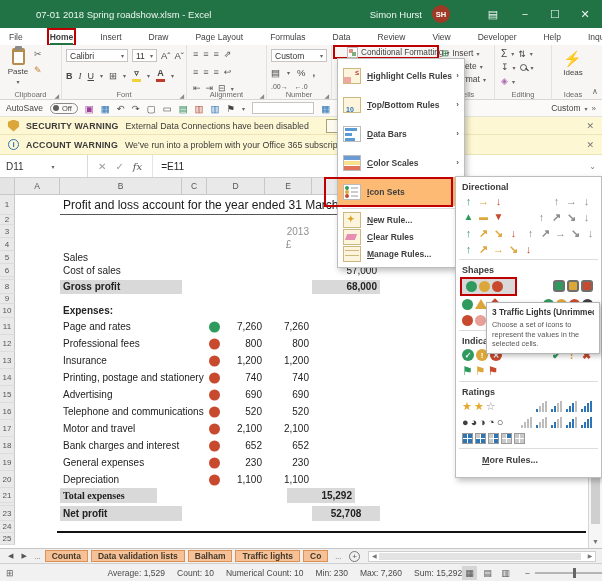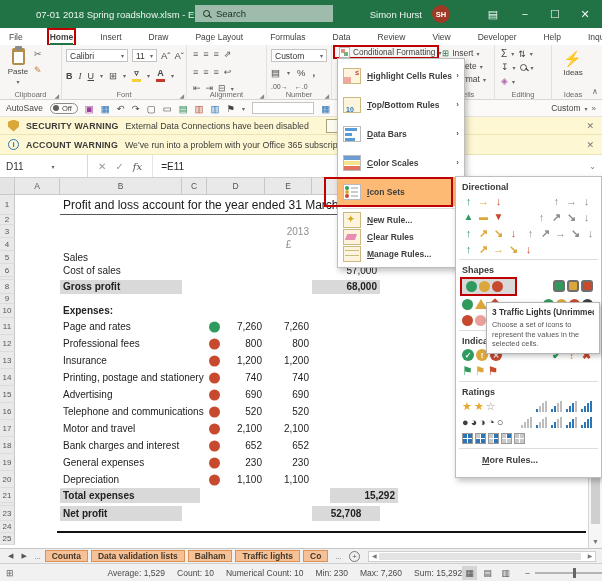--- a/index.html
+++ b/index.html
@@ -40,21 +40,21 @@
 .clipico::after{content:"";position:absolute;left:3px;top:-2px;width:7px;height:4px;background:#8b8b8b;border-radius:1px}
 .minicol{position:absolute;left:34px;top:4px;display:flex;flex-direction:column;gap:3px;font-size:9px;color:#5c5c5c}
 .fsel{display:inline-flex;align-items:center;justify-content:space-between;background:#fff;border:1px solid #c6c4c2;height:13px;font-size:8.5px;padding:0 3px;color:#333}
 .frow{position:absolute;display:flex;align-items:center;gap:4px}
 .glyphbtn{font-size:9.5px;color:#4a4a4a}
 .cbar{display:inline-flex;flex-direction:column;align-items:center;line-height:1;font-size:9px;font-weight:700}
 .cbar i{width:9px;height:3px;margin-top:1px;display:block}
 .dd{font-size:6px;color:#666}
 .alglyph{font-size:9px;color:#5c5c5c;letter-spacing:-1px}
 .cfbtn{position:absolute;left:333px;top:45px;width:106px;height:14px;border:2px solid #c00000;background:#f7f6f4;
-  display:flex;align-items:center;gap:3px;padding:0 4px;font-size:8.2px;white-space:nowrap;z-index:5;color:#3f3f3f}
+  display:flex;align-items:center;gap:3px;padding:0 12px;font-size:8.2px;white-space:nowrap;z-index:5;color:#3f3f3f}
 .cfico{width:11px;height:11px;flex:none;background:#fff;border:1px solid #bbb;position:relative}
 .cfico::before{content:"";position:absolute;left:1px;top:1px;width:4px;height:4px;background:#e48f7e}
 .cfico::after{content:"";position:absolute;right:1px;bottom:1px;width:4px;height:4px;background:#7eb07e}
 .cellrow{display:flex;align-items:center;gap:3px;font-size:8.5px;white-space:nowrap}
 .ideasbolt{font-size:15px;color:#2e75b6;line-height:1}
 
 
 .qatrow{position:absolute;left:0;top:100px;width:602px;height:17px;background:#fbfaf9;border-bottom:1px solid #e5e3e0;
   display:flex;align-items:center;gap:7px;padding-left:6px;font-size:8.5px;color:#444}
 .pill{display:inline-flex;align-items:center;gap:3px;border:1px solid #8a8a8a;border-radius:7px;height:11px;padding:0 5px 0 2px;font-size:7.5px}
@@ -174,24 +174,20 @@
 .vbtn.sel{background:#d5d5d5}
 .zoomer{display:flex;align-items:center;gap:5px;margin:0 6px 0 12px}
 .ztrack{width:74px;height:2px;background:#b5b5b5;position:relative}
 .zthumb{position:absolute;left:38px;top:-4px;width:3px;height:10px;background:#666}
 </style>
 </head>
 <body>
 
 <div class="titlebar">
   <span class="tb-title">07-01 2018 Spring roadshow.xlsm - Excel</span>
-  <div class="tb-search">
-    <span class="mag"></span>
-    <span>Search</span>
-  </div>
   <span class="tb-user">Simon Hurst</span>
   <span class="tb-avatar">SH</span>
   <span class="tb-ctl" style="right:96px">▤</span>
   <span class="tb-ctl" style="right:64px">−</span>
   <span class="tb-ctl" style="right:34px">☐</span>
   <span class="tb-ctl" style="right:4px">✕</span>
 </div>
 
 <div class="menubar">
   <div class="mtabs" id="menu-tabs">
@@ -609,21 +605,21 @@
         <div class="cell" style="width: 45px;"></div>
         <div class="cell" style="width: 122px;">Depreciation</div>
         <div class="cell" style="width: 25px;"></div>
         <div class="cell num dcell" style="width: 58px;"><span class="dot" style="background: rgb(199, 74, 46);"></span><span>1,100</span></div>
         <div class="cell num" style="width: 47px;">1,100</div>
         <div class="cell num" style="width: 68px;"></div>
       </div>
       <div class="srow" style="height: 15px; line-height: 15px;">
         <div class="rh">21</div>
         <div class="cell" style="width: 45px;"></div>
-        <div class="cell bold graybg" style="width: 140px;">Total expenses</div>
+        <div class="cell bold graybg" style="width: 97px; font-family: Liberation Serif, serif;">Total expenses</div>
         <div class="cell" style="width: 25px;"></div>
         <div class="cell num dcell bold" style="width: 58px;"></div>
         <div class="cell num" style="width: 47px;"></div>
         <div class="cell num graybg bold" style="width: 68px;">15,292</div>
       </div>
       <div class="srow" style="height: 3px; line-height: 3px;">
         <div class="rh"></div>
         <div class="cell" style="width: 45px;"></div>
         <div class="cell" style="width: 122px;"></div>
         <div class="cell" style="width: 25px;"></div>

